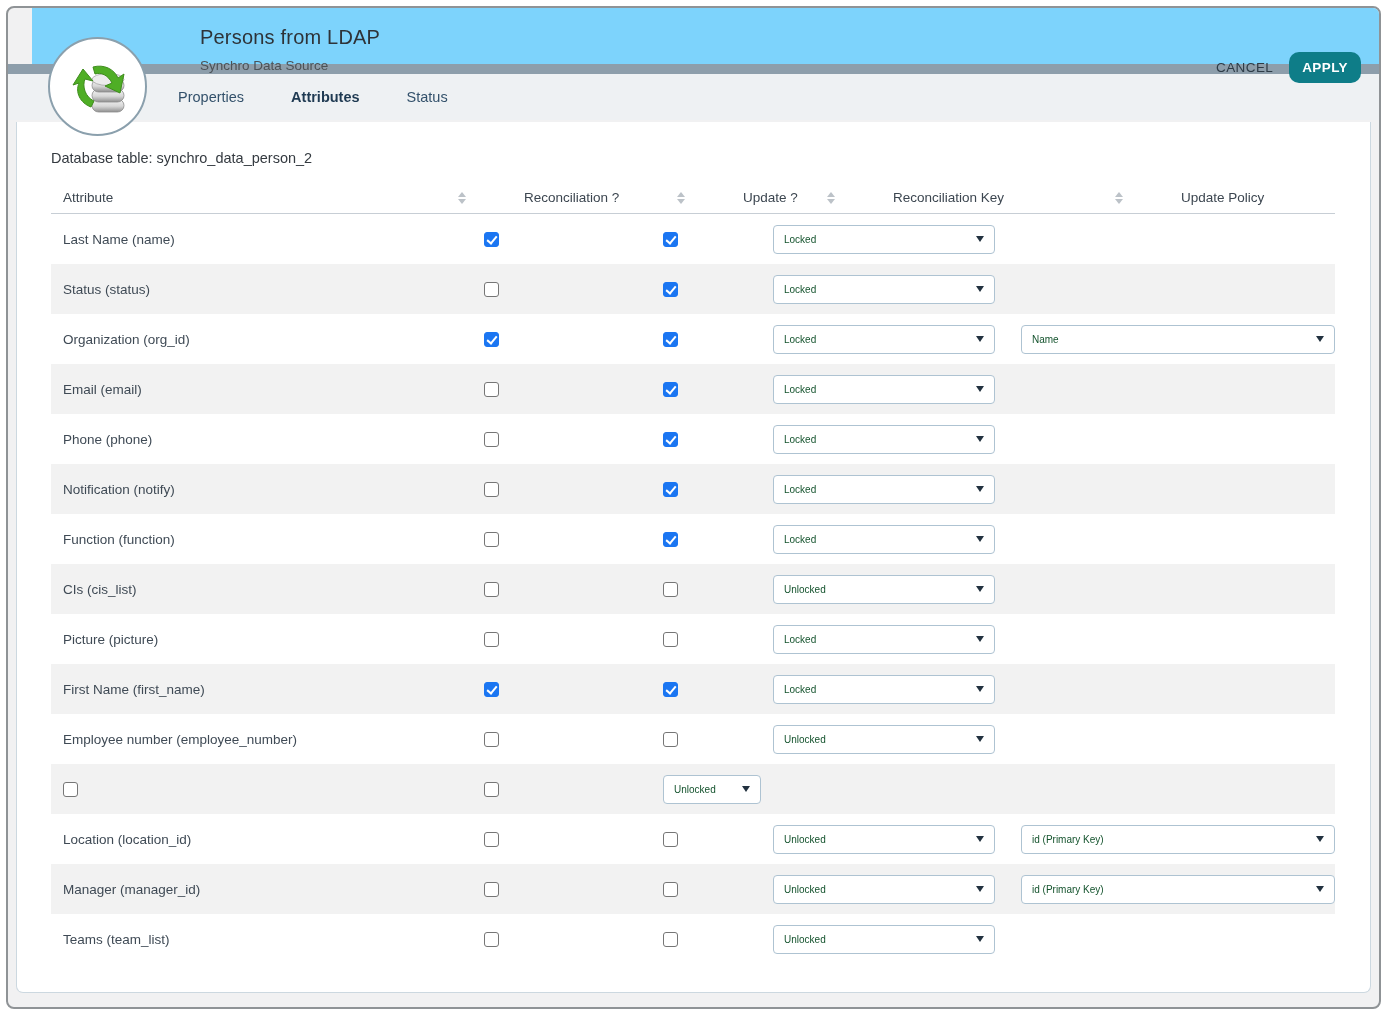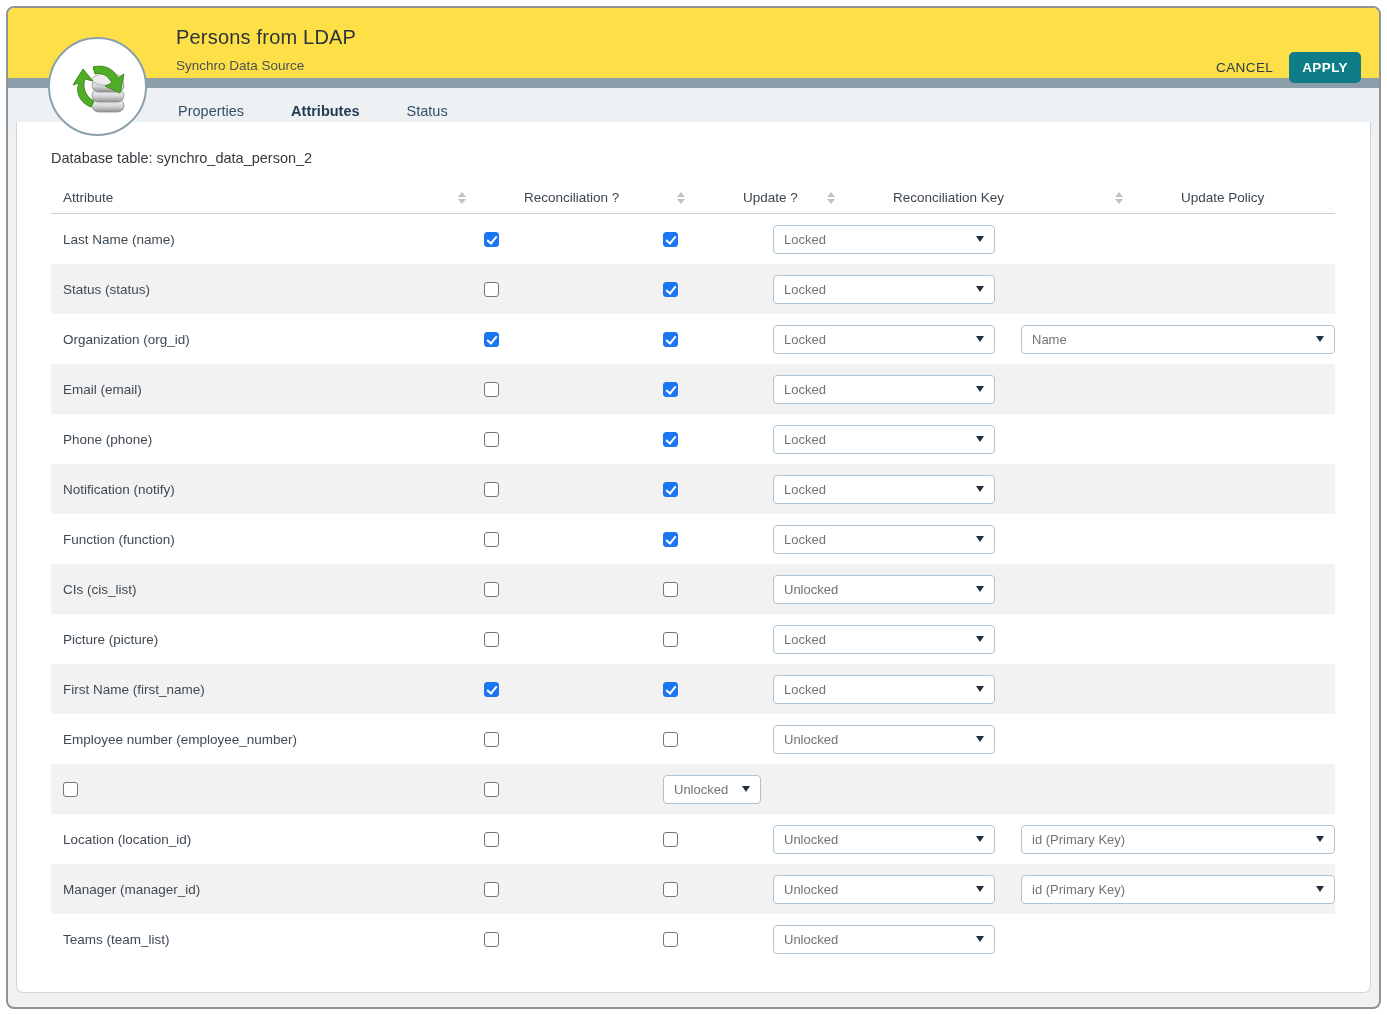--- a/index.html
+++ b/index.html
@@ -6,30 +6,30 @@
   html,body { width:1387px; height:1015px; background:#ffffff;
               font-family:"Liberation Sans", sans-serif; }
 
   .window {
     position:absolute; left:6px; top:6px; right:6px; bottom:6px;
     border:2px solid #8f9396; border-radius:8px;
     background:#f1f1f2; overflow:hidden;
   }
 
   
-  .topzone { position:relative; height:70px; background:#fde047; }
+  .topzone { position:relative; height:56px; background:#7dd3fc;margin-left:24px; }
   .title-block { position:absolute; left:168px; top:18px; }
   .obj-title { font-size:20px; color:#2e3338; letter-spacing:0.2px; }
   .obj-subtitle { font-size:13.5px; color:#4c5257; margin-top:9px; }
 
   .actions { position:absolute; right:18px; top:44px; display:flex; gap:16px; }
   .btn-cancel { background:none; border:none; font-family:inherit; font-size:13.5px;
                 color:#2d3b46; letter-spacing:0.4px; cursor:pointer; }
   .btn-apply  { border:none; font-family:inherit; font-size:13.5px; font-weight:bold;
-                color:#ffffff; background:#0e7d88; padding:8px 13px; border-radius:5px;
+                color:#ffffff; background:#0e7d88; padding:8px 13px; border-radius:10px;
                 letter-spacing:0.4px; cursor:pointer; }
 
   .band { height:10px; background:#8d9eab; }
 
   .tabsrow { height:46px; background:#eef1f3; display:flex; align-items:center;
              padding-left:170px; gap:47px; }
   .tab { font-size:14.5px; color:#33516b; cursor:pointer; }
   .tab.active { font-weight:bold; color:#1f3a52; }
 
   
@@ -65,21 +65,21 @@
   .cb.checked::after { content:""; position:absolute; left:4px; top:1px;
         width:4px; height:8px; border:solid #ffffff; border-width:0 2px 2px 0;
         transform:rotate(40deg); }
 
   
   .sel { height:29px; background:#ffffff; border:1px solid #aec3d2; border-radius:4px;
          display:flex; align-items:center; justify-content:space-between;
          padding:0 10px; cursor:pointer; }
   .sel.policy { width:222px; }
   .sel.key    { width:336px; }
-  .sel .val { font-size:13px; color:#737373; }
+  .sel .val { font-size:10px; color:#14532d; }
   .sel .caret { width:0; height:0; border-left:4.5px solid transparent;
                 border-right:4.5px solid transparent; border-top:6px solid #22313f; }
 </style>
 </head>
 <body>
 
 <div class="window">
 
   <div class="topzone">
     <div class="title-block">

